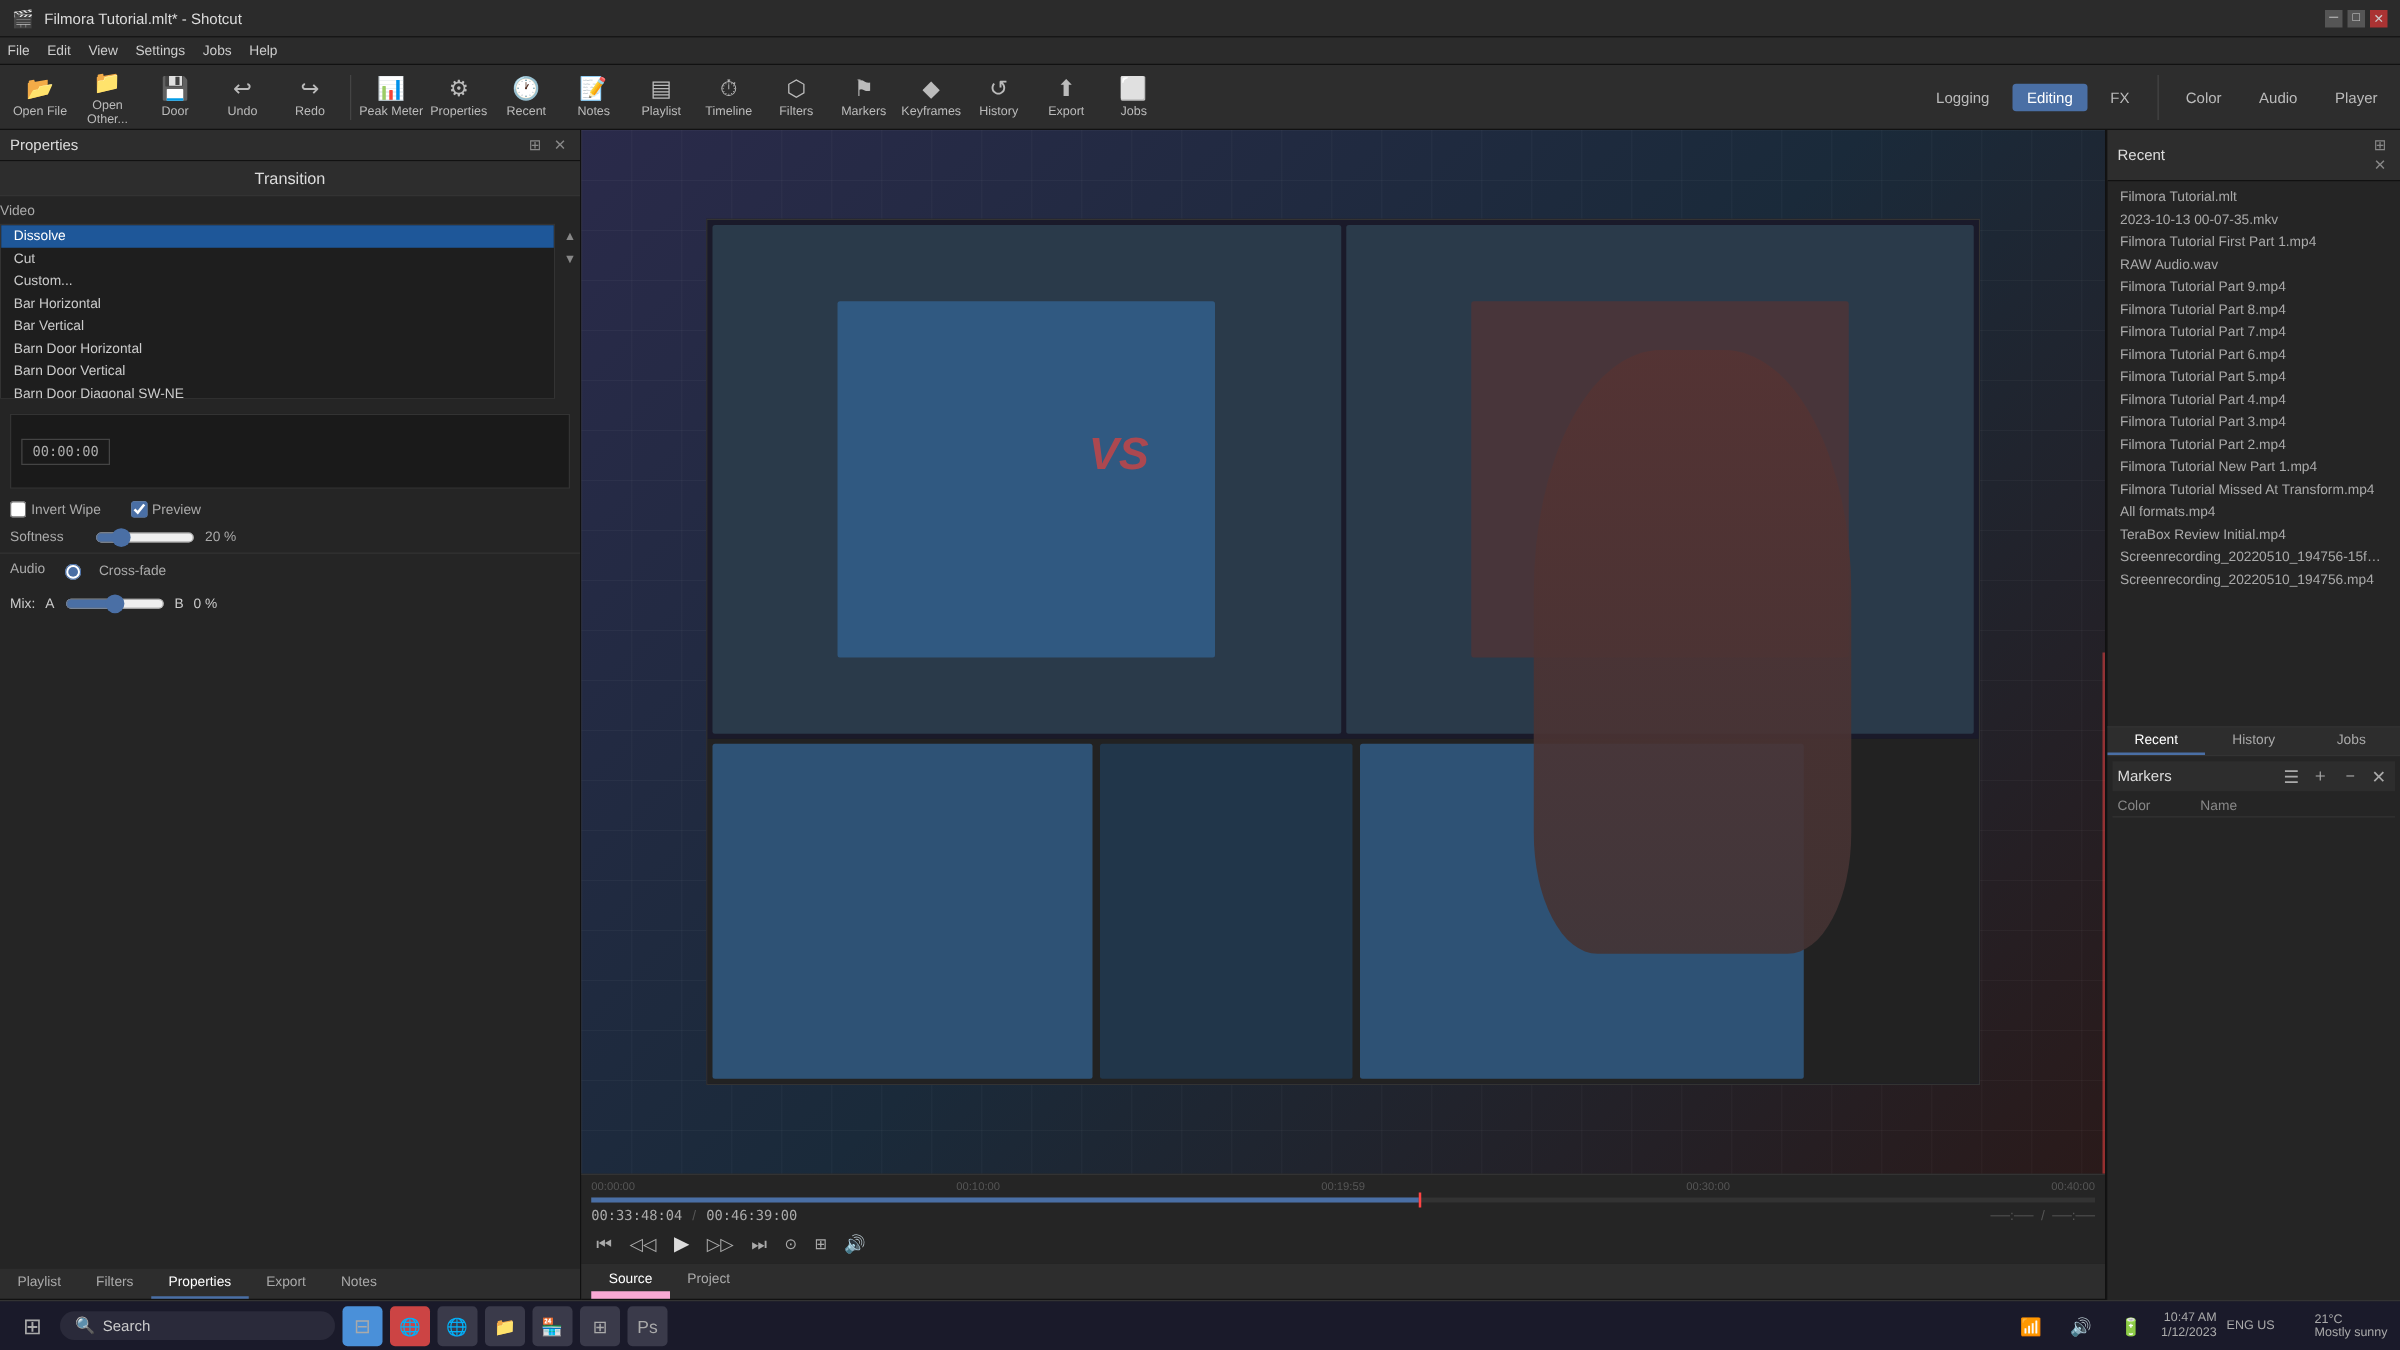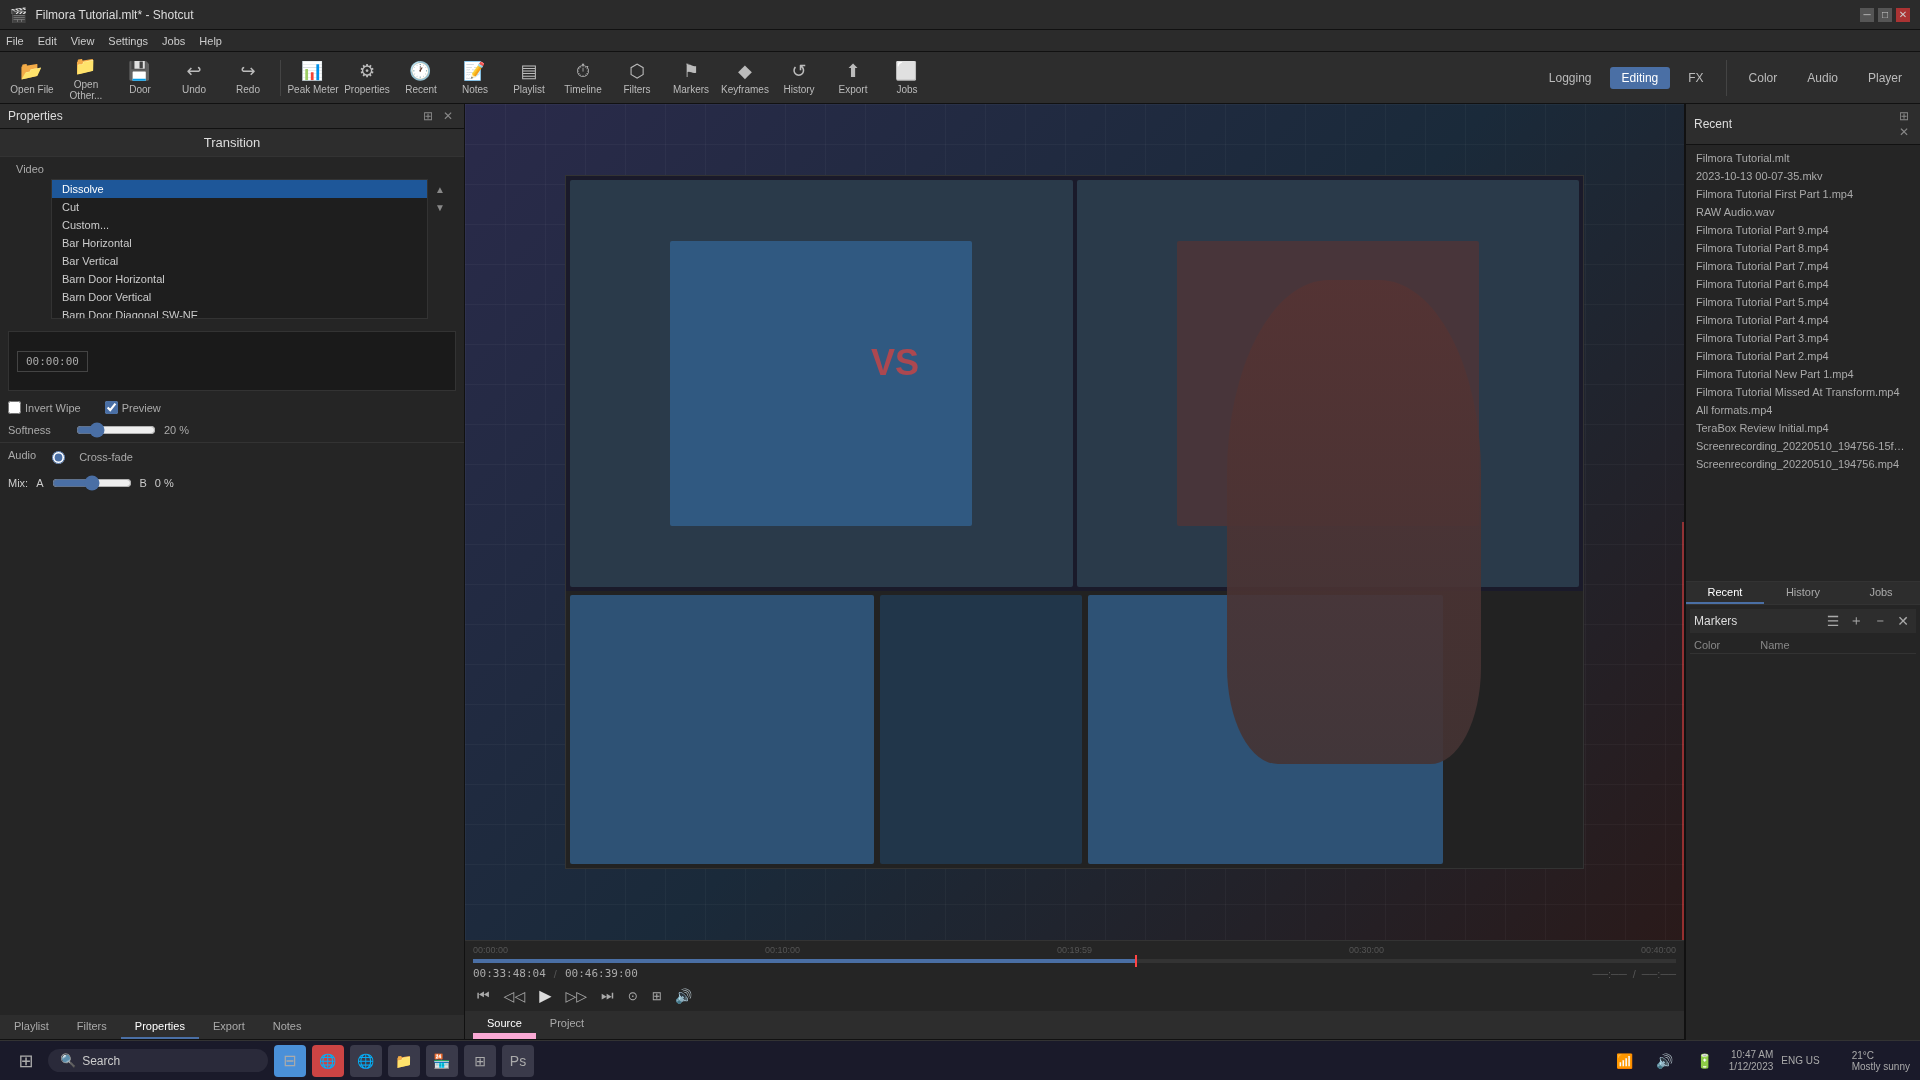--- a/index.html
+++ b/index.html
@@ -146,28 +146,27 @@
 
     
     #transition-title {
       text-align: center;
       padding: 6px;
       font-size: 13px;
       color: #ddd;
       background: #2d2d2d;
       border-bottom: 1px solid #333;
     }
-    #video-section { padding: 6px 16px; }
+    #video-section { padding: 6px 0; }
     .section-label { font-size: 11px; color: #aaa; margin-bottom: 4px; }
     .transition-list {
       background: #1e1e1e;
       border: 1px solid #333;
       height: 140px;
       overflow-y: auto;
-      margin-left: 35px;
     }
     .transition-item {
       padding: 3px 10px;
       cursor: pointer;
       color: #ccc;
       font-size: 11px;
     }
     .transition-item.selected { background: #1e5799; color: #fff; }
 
     #preview-area {
@@ -254,20 +253,21 @@
       align-items: center;
       justify-content: center;
       min-height: 300px;
     }
     #player-video {
       width: 100%;
       height: 100%;
       background: #333;
       position: relative;
       overflow: hidden;
+      font-style: italic;
     }
     .video-placeholder {
       width: 100%;
       height: 100%;
       background: linear-gradient(135deg, #2a2a4a 0%, #1a2a3a 50%, #2a1a1a 100%);
       position: relative;
     }
     .video-overlay-grid {
       position: absolute;
       top: 0; left: 0; right: 0; bottom: 0;

